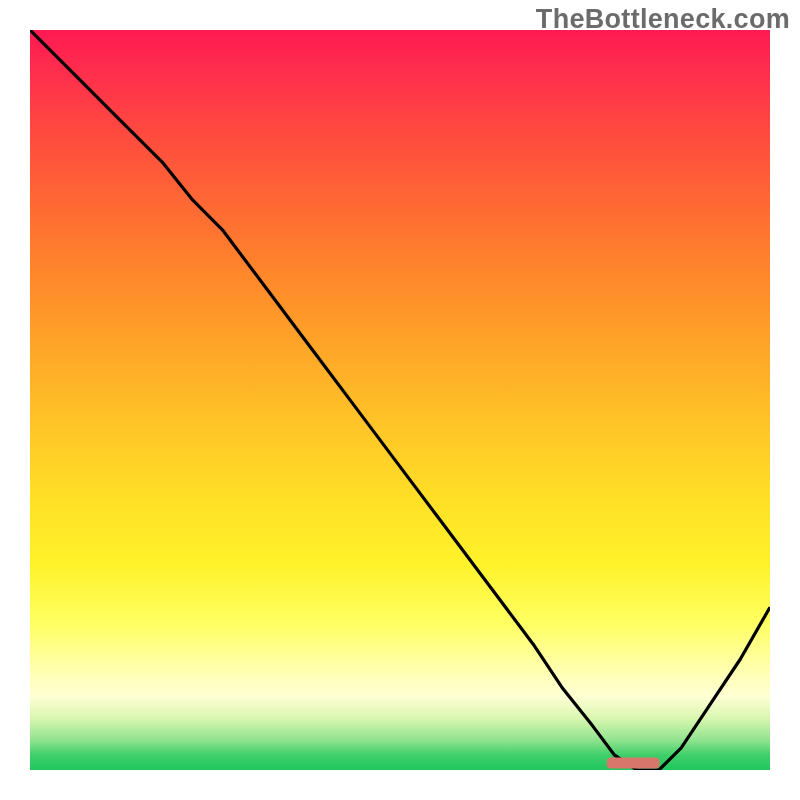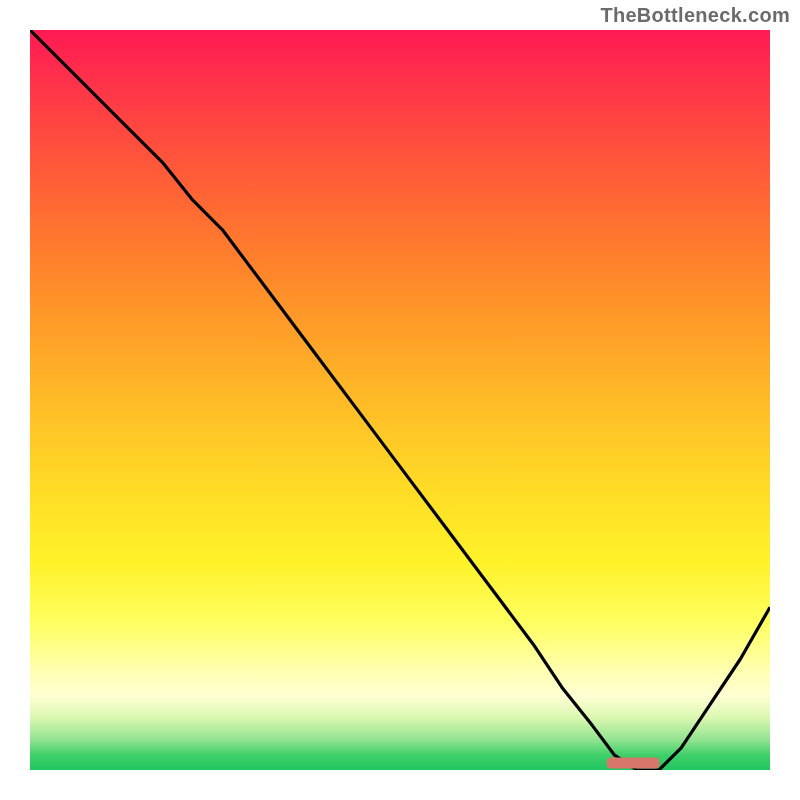--- a/index.html
+++ b/index.html
@@ -13,21 +13,21 @@
   .canvas {
     position: relative;
     width: 800px;
     height: 800px;
     overflow: hidden;
   }
   .attribution {
     position: absolute;
     top: 4px;
     right: 10px;
-    font-size: 20px;
+    font-size: 27px;
     font-weight: 600;
     color: #6b6b6b;
     letter-spacing: 0.3px;
     z-index: 10;
   }
   .plot {
     position: absolute;
     left: 30px;
     top: 30px;
     width: 740px;

